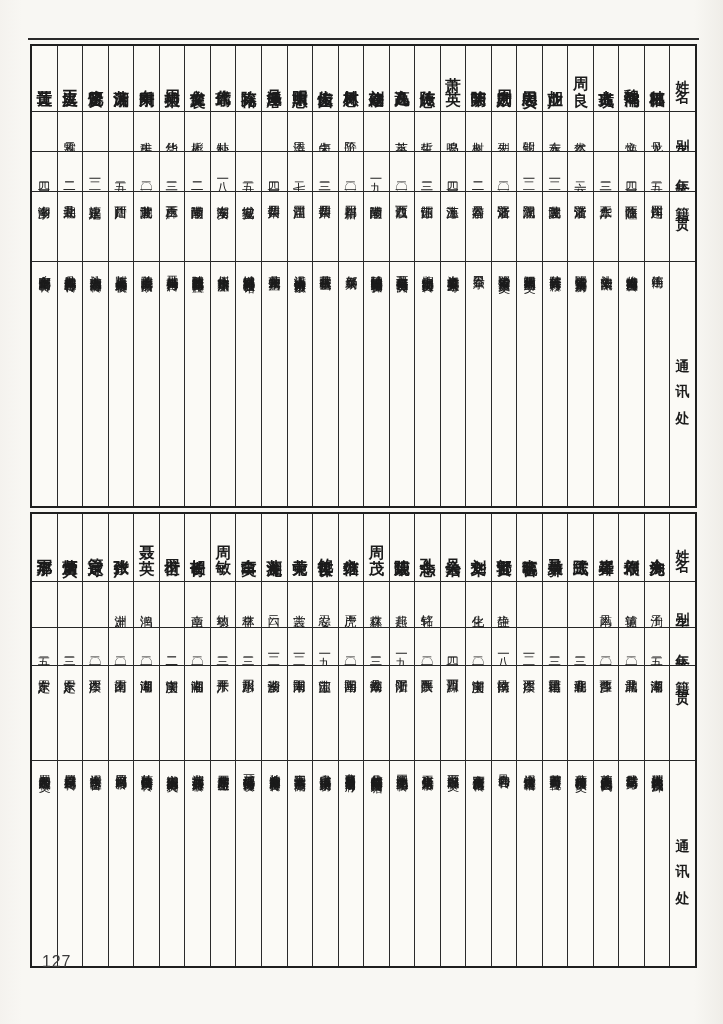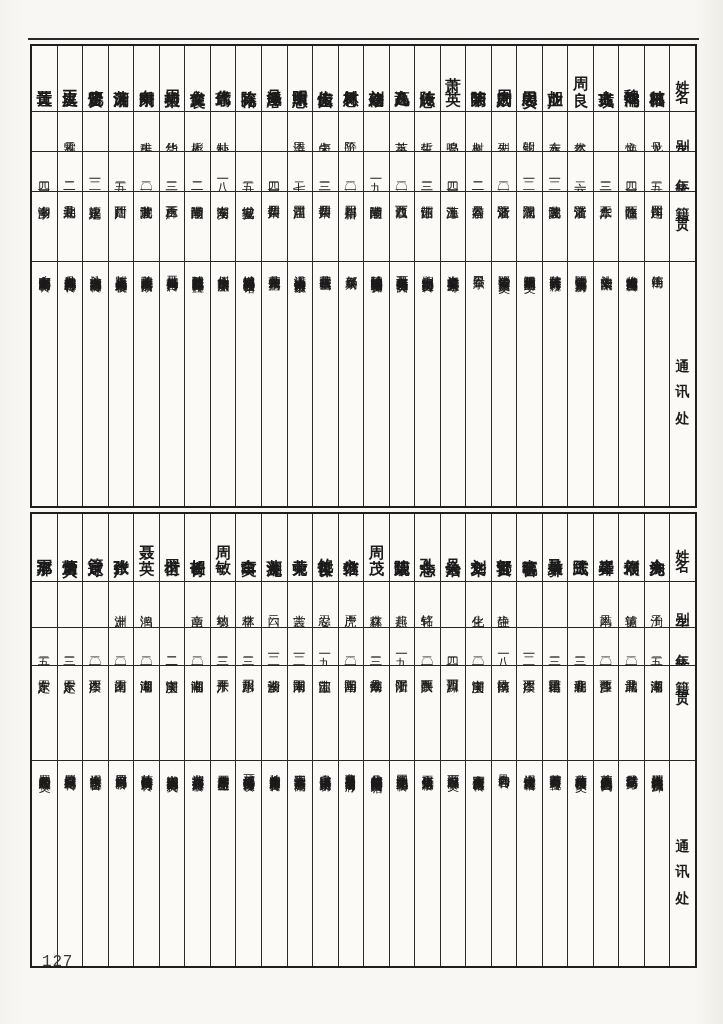--- a/index.html
+++ b/index.html
@@ -55,21 +55,21 @@
   .addr.xlong .vtext{font-size:10.5px;line-height:1.15;}
   .cell.zi,.cell.age,.cell.name{align-items:center;padding-top:0;}
   
   .header-col .vtext{font-weight:600;font-size:14px;}
   .header-col .name .vtext,.header-col .jg .vtext{letter-spacing:.7em;}
   .header-col .zi .vtext,.header-col .age .vtext{letter-spacing:.25em;}
   .header-col .addr{align-items:center;}
   .header-col .addr .vtext{font-size:14px;letter-spacing:1.9em;}
   .page-number{
     position:absolute;left:42px;top:953px;
-    font-family:Liberation Mono, monospace;font-size:16px;color:#3a3a3a;
+    font-family:Liberation Sans, sans-serif;font-size:16px;color:#3a3a3a;
     letter-spacing:.05em;
   }
 </style>
 </head>
 <body>
 
 <div class="page">
   <div class="top-rule"></div>
   <div class="tbl" id="table-top">
       <div class="col header-col">

